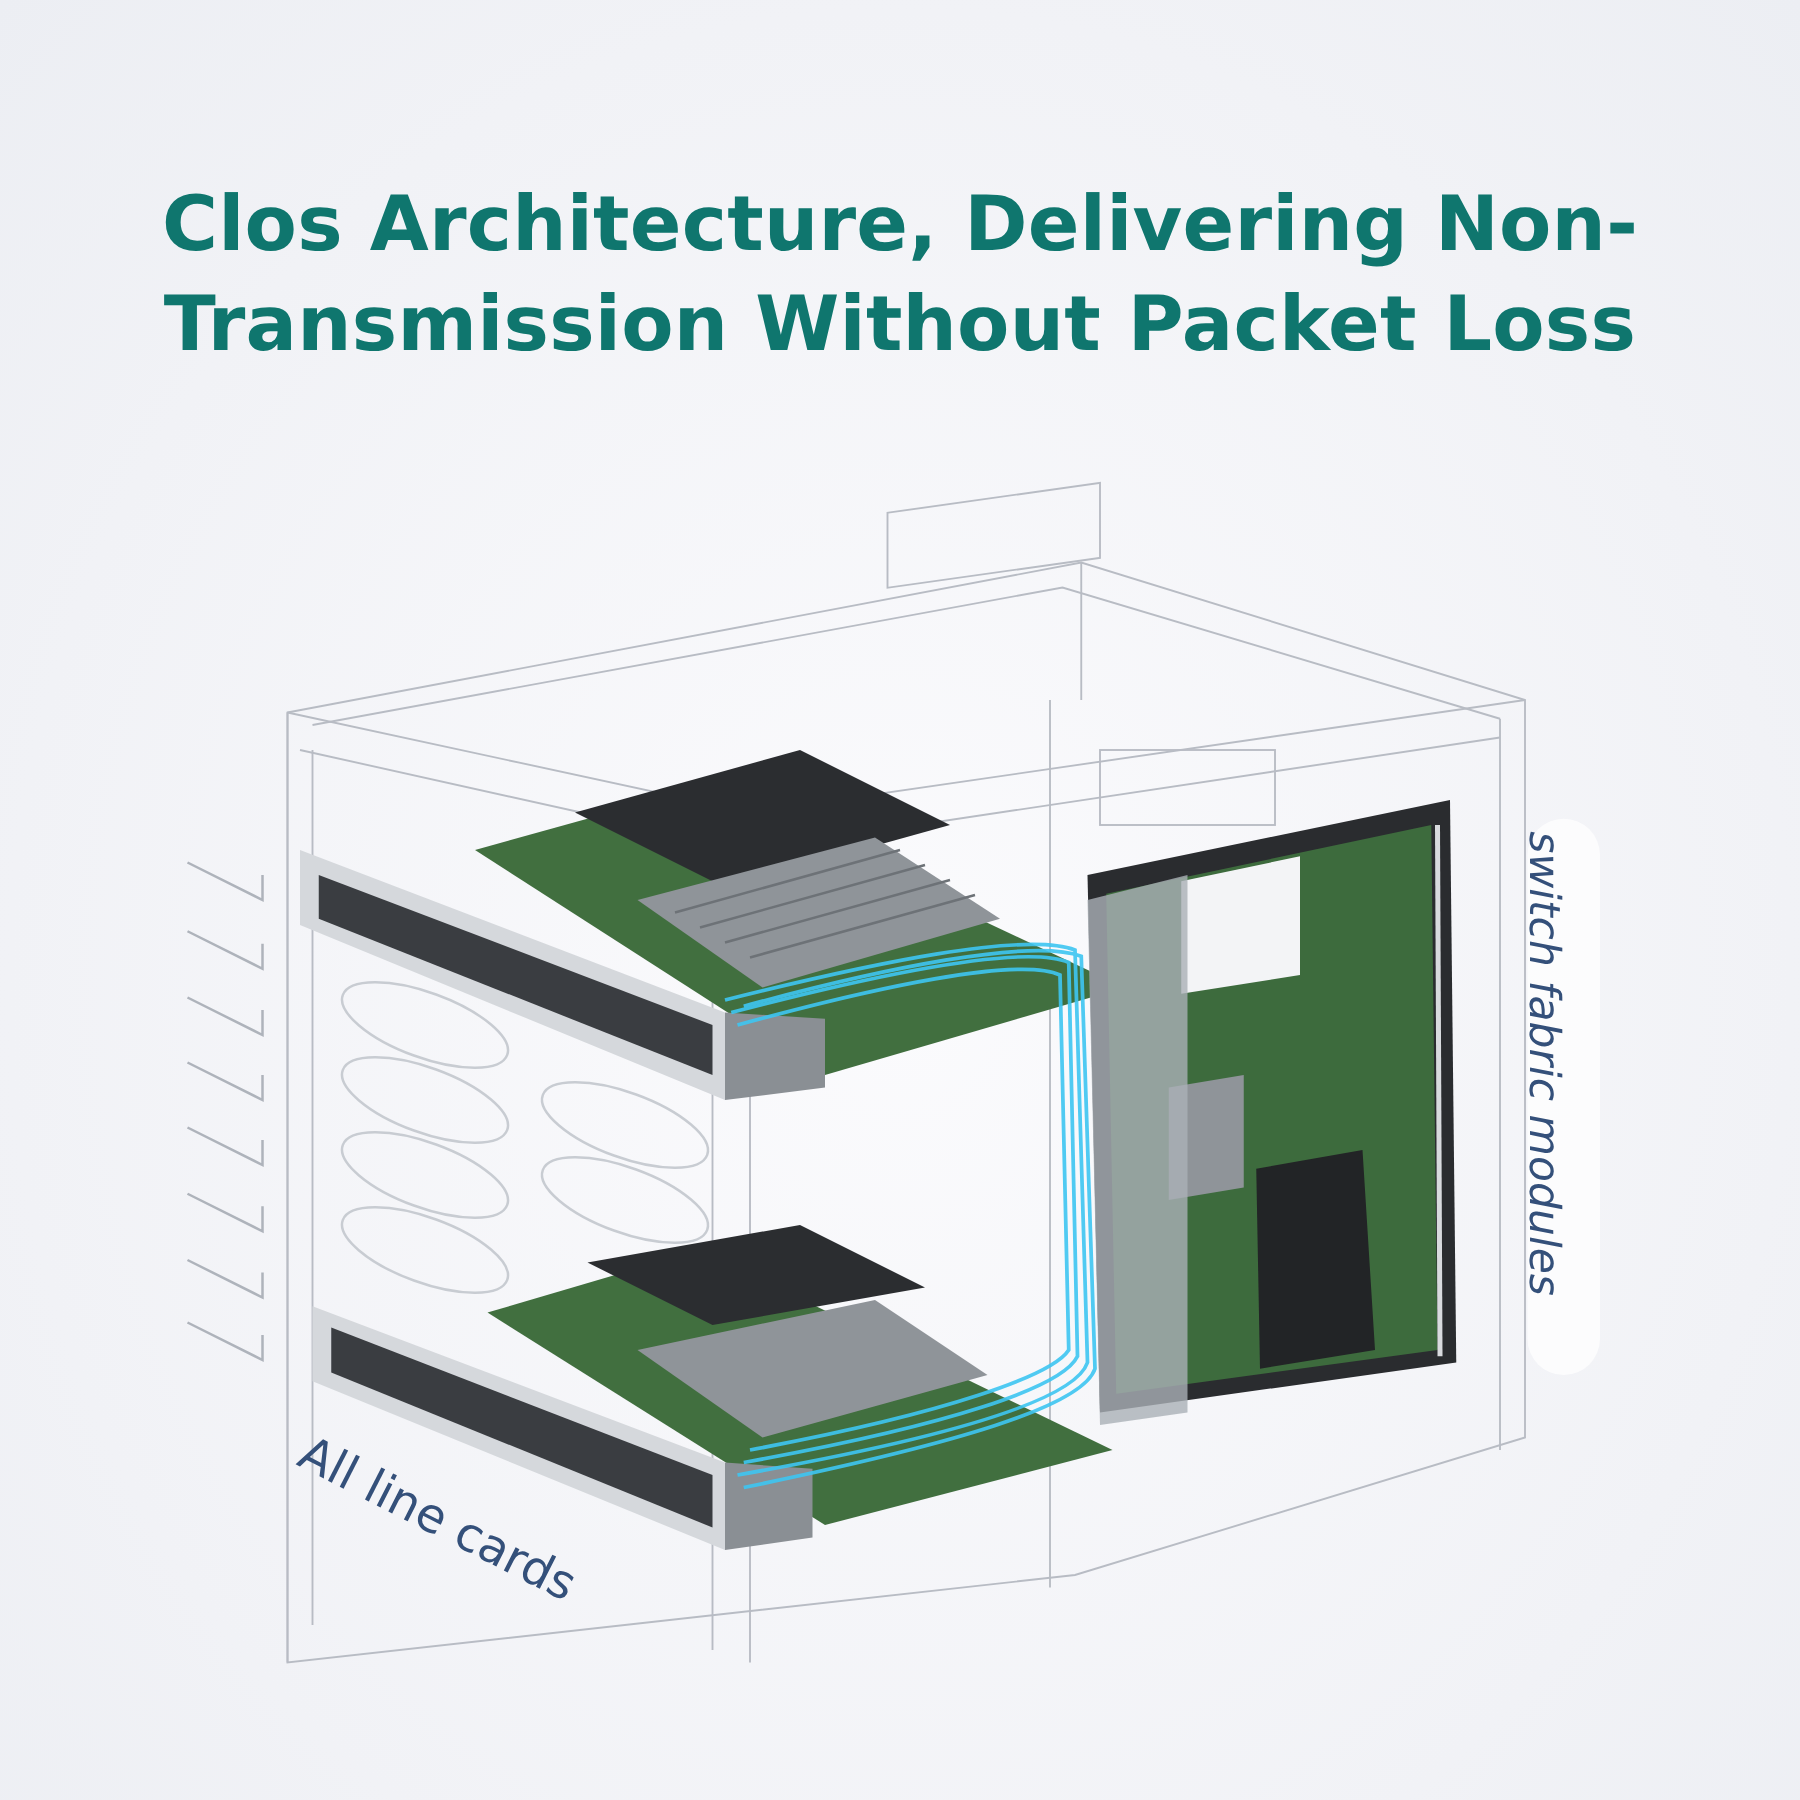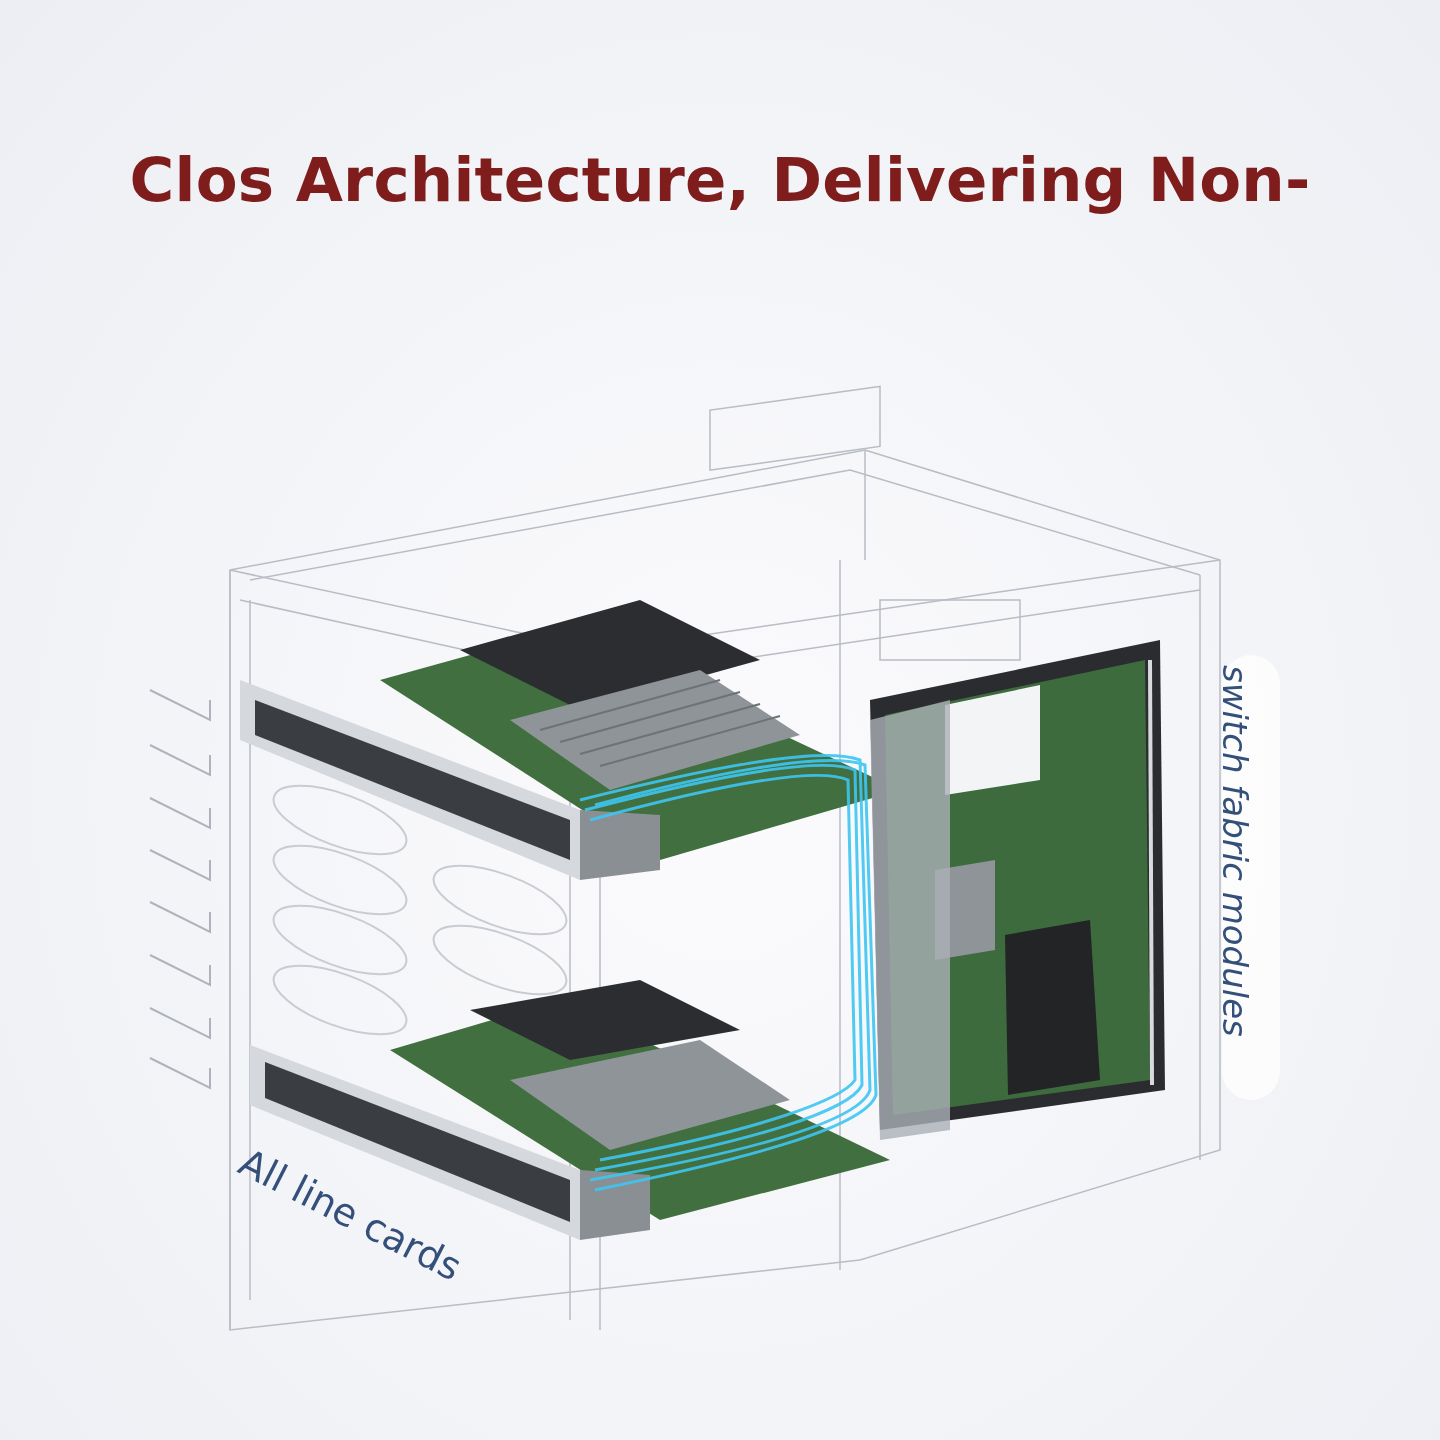--- a/index.html
+++ b/index.html
@@ -3,21 +3,21 @@
   <meta charset="utf-8">
   <style>
     html, body { margin:0; padding:0; }
     body {
       width:1440px; height:1440px; overflow:hidden; position:relative;
       background: radial-gradient(ellipse at 50% 55%, #fbfbfd 0%, #f1f2f6 70%, #eceef3 100%);
       font-family: "DejaVu Sans", sans-serif;
     }
     .title {
       position:absolute; left:0; top:140px; width:1440px;
-      text-align:center; color:#7f1d1d; font-weight:bold;
+      text-align:center; color:#0f766e; font-weight:bold;
       font-size:61px; line-height:80px; letter-spacing:0.2px;
     }
     .title span { display:block; }
     .scene { position:absolute; left:0; top:0; width:1440px; height:1440px; }
     .label-fabric {
       position:absolute; left:1255px; top:665px;
       transform-origin: 0 0; transform: rotate(90deg);
       font-style:italic; color:#34507a; font-size:34px; white-space:nowrap;
     }
     .label-fabric-bg {
@@ -28,20 +28,21 @@
       position:absolute; left:252px; top:1140px;
       transform-origin: 0 0; transform: rotate(27deg);
       color:#34507a; font-size:38px; white-space:nowrap;
     }
   </style>
 </head>
 <body>
 
 <div class="title">
   <span>Clos Architecture, Delivering Non-</span>
+  <span>Transmission Without Packet Loss</span>
 </div>
 
 <svg class="scene" viewBox="0 0 1440 1440" xmlns="http://www.w3.org/2000/svg">
 
   <g stroke="#b8bcc4" stroke-width="1.5" fill="none">
     <polygon points="230,570 865,450 1220,560 1220,1150 860,1260 230,1330"></polygon>
     <polyline points="230,570 600,650 600,1330"></polyline>
     <polyline points="600,650 1220,560"></polyline>
     <polyline points="865,450 865,560"></polyline>
     <polyline points="250,580 850,470 1200,575"></polyline>

